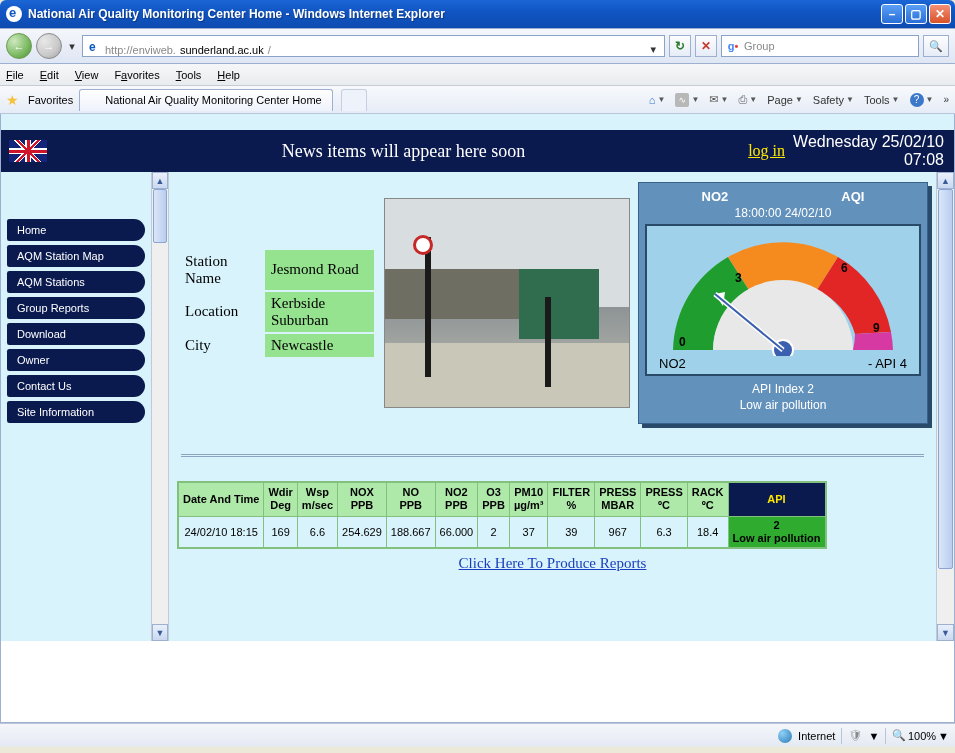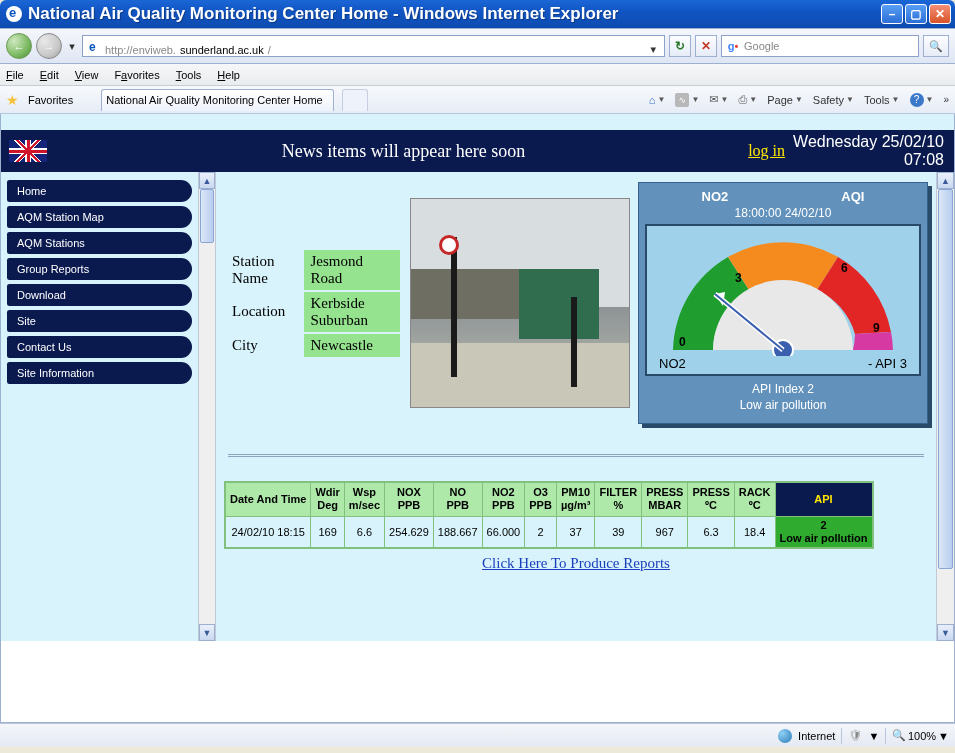--- a/index.html
+++ b/index.html
@@ -2,21 +2,21 @@
 <html><head>
 <meta charset="utf-8">
 <style>
   * { box-sizing: border-box; margin: 0; padding: 0; font-family: Tahoma, Arial, sans-serif; }
   body { background: #ece9d8; font-size: 11px; }
 
   
   .titlebar { height: 28px; background: linear-gradient(#1b66d6,#1155c4 40%,#0d4bb0); display:flex; align-items:center; border-radius: 6px 6px 0 0; padding: 0 4px; }
   .titlebar .ie-icon { width:16px; height:16px; margin:0 6px 0 2px; background:#fff; border-radius:50%; position:relative; }
   .titlebar .ie-icon:after{content:"e";color:#0b57c1;font-weight:bold;position:absolute;left:3px;top:-1px;font-size:13px;}
-  .titlebar .title { color:#fff; font-size:17px; font-weight:bold; flex:1; text-shadow:1px 1px 1px rgba(0,0,0,.3); }
+  .titlebar .title { color:#fff; font-size:12px; font-weight:bold; flex:1; text-shadow:1px 1px 1px rgba(0,0,0,.3); }
   .win-btns { display:flex; gap:2px; }
   .win-btn { width:22px; height:20px; border:1px solid #fff; border-radius:3px; display:flex; align-items:center; justify-content:center; color:#fff; font-size:12px; font-weight:bold; }
   .win-min { background:linear-gradient(#5a9ff5,#2a6fd6); }
   .win-max { background:linear-gradient(#5a9ff5,#2a6fd6); }
   .win-close { background:linear-gradient(#f59077,#d85229); }
 
   .navbar { height:36px; background:linear-gradient(#f4f6fb,#dfe6f4); display:flex; align-items:center; padding:0 6px; border:1px solid #9db0cf; border-left:0;border-right:0; gap:4px;}
   .nav-circle { width:26px; height:26px; border-radius:50%; background:radial-gradient(circle at 30% 30%,#cfe8c0,#7bb961 60%,#4a8d3a); border:1px solid #6a9a4f; display:flex; align-items:center; justify-content:center; color:#fff; }
   .nav-circle.fwd { background:radial-gradient(circle at 30% 30%,#e8e8e8,#c9c9c9 60%,#9d9d9d); border-color:#8a8a8a; color:#fff;}
   .nav-drop { width:12px; text-align:center; color:#333; }
@@ -34,21 +34,21 @@
   .g-icon { width:14px; height:14px; display:inline-flex; align-items:center; justify-content:center; font-weight:bold;}
   .g-icon span:nth-child(1){color:#4285F4;} .g-icon span:nth-child(2){color:#EA4335;}
   .mag-btn { width:26px; height:22px; border:1px solid #9db0cf; background:linear-gradient(#fdfdff,#e6ecf7); display:flex; align-items:center; justify-content:center; color:#2a5da8;}
 
   .menubar { height:22px; background:linear-gradient(#f6f7f8,#e9ecee); border-bottom:1px solid #c5cdd7; display:flex; align-items:center; padding:0 6px; gap:16px; font-size:11px;}
   .menubar span { cursor:default; }
   .menubar u { text-decoration:underline; }
 
   .cmdbar { height:28px; background:linear-gradient(#f7f9fc,#e6ecf6); border-bottom:1px solid #b9c6da; display:flex; align-items:center; padding:0 6px; gap:6px; font-size:11px;}
   .fav-star { width:16px; height:16px; color:#f5c33b; font-size:14px;}
-  .tab { height:22px; border:1px solid #9db0cf; border-bottom:none; background:linear-gradient(#fff,#eef2fb); display:flex; align-items:center; padding:0 10px 0 0; gap:4px; margin-left:22px; border-radius:3px 3px 0 0;}
+  .tab { height:22px; border:1px solid #9db0cf; border-bottom:none; background:linear-gradient(#fff,#eef2fb); display:flex; align-items:center; padding:0 10px 0 21px; gap:4px; margin-left:0; border-radius:3px 3px 0 0;}
   .tab-blank { width:26px; height:22px; border:1px solid #c5cfdf; border-bottom:none; background:#eef2fb; border-radius:3px 3px 0 0; margin-left:2px;}
   .cmd-right { margin-left:auto; display:flex; align-items:center; gap:10px;}
   .cmd-item { display:flex; align-items:center; gap:2px; color:#333; }
   .cmd-item .dd { font-size:8px; color:#555;}
   .home-ic{ color:#3b78c9;}
   .rss-ic{ width:14px;height:14px;background:#b8b8b8;border-radius:2px;display:inline-flex;align-items:center;justify-content:center;color:#fff;font-size:9px;}
   .mail-ic{ color:#555;}
   .print-ic{ color:#555;}
   .help-ic{ width:14px;height:14px;border-radius:50%;background:#3b78c9;color:#fff;display:inline-flex;align-items:center;justify-content:center;font-size:10px;}
   .chev{ font-size:10px; color:#333;}
@@ -72,21 +72,21 @@
   .flag:after{content:"";position:absolute;inset:0;background:
      linear-gradient(135deg, transparent 47%, #cf142b 47%, #cf142b 53%, transparent 53%),
      linear-gradient(45deg, transparent 47%, #cf142b 47%, #cf142b 53%, transparent 53%),
      linear-gradient(#cf142b,#cf142b) center/100% 3px no-repeat,
      linear-gradient(#cf142b,#cf142b) center/3px 100% no-repeat;}
   .news-text { flex:1; text-align:center; font-family:"Times New Roman",serif; font-size:18px;padding-left:12px;}
   .login { color:#ffe600; text-decoration:underline; font-family:"Times New Roman",serif; font-size:16px; margin-right:8px;}
   .datetime { text-align:right; font-family:"Times New Roman",serif; font-size:16px; line-height:1.1; padding-right:10px; white-space:pre;}
 
   .site-body { display:flex; background:#d8f3fb; height:469px; }
-  .sidebar { width:197px; padding:8px 6px;}
+  .sidebar { width:150px; padding:8px 6px;margin-top:39px;}
   .nav-pill { background:#0a1a4f; color:#fff; font-size:11px; padding:5px 10px; border-radius:3px 14px 14px 3px; margin-bottom:4px; cursor:pointer;}
   .scroll-col { width:18px; background:#efefef; border-left:1px solid #c1c9d6; border-right:1px solid #c1c9d6; position:relative;}
   .scroll-btn { height:17px; background:linear-gradient(#e9f0fb,#c9d8f0); border:1px solid #9db0cf; display:flex;align-items:center;justify-content:center;font-size:9px;color:#3a5a9a;}
   .scroll-thumb { position:absolute; top:17px; left:1px; right:1px; height:54px; background:linear-gradient(90deg,#dbe7f8,#b8cdef); border:1px solid #8aa5d2; border-radius:2px;}
   .scroll-btm{position:absolute;bottom:0;left:0;right:0;}
   .scroll-right { width:18px; background:#efefef; border-left:1px solid #c1c9d6; position:relative;}
   .scroll-right .scroll-thumb{ top:17px; height:380px;}
 
   .main { flex:1; padding:10px 8px 0 8px; overflow:hidden;}
   .top-row { display:flex; gap:8px; align-items:center;}
@@ -152,21 +152,21 @@
       <span class="url-tail">/</span>
     <span class="addr-drop">▾</span>
   </div>
   <div class="sq-btn refresh">↻</div>
   <div class="sq-btn stop">✕</div>
   <div class="searchbox">
     <span class="g-icon">
         <span>g</span>
         <span>•</span>
       </span>
-    <span>Google</span>
+    <span>Group</span>
   </div>
   <div class="mag-btn">🔍</div>
 </div>
 
 <div class="menubar">
   <span><u>F</u>ile</span>
   <span><u>E</u>dit</span>
   <span><u>V</u>iew</span>
   <span>F<u>a</u>vorites</span>
   <span><u>T</u>ools</span>
@@ -230,21 +230,21 @@
 <span>07:08</span></div>
   </div>
 
   <div class="site-body">
     <div class="sidebar">
       <div class="nav-pill">Home</div>
       <div class="nav-pill">AQM Station Map</div>
       <div class="nav-pill">AQM Stations</div>
       <div class="nav-pill">Group Reports</div>
       <div class="nav-pill">Download</div>
-      <div class="nav-pill">Site</div>
+      <div class="nav-pill">Owner</div>
       <div class="nav-pill">Contact Us</div>
       <div class="nav-pill">Site Information</div>
     </div>
 
     <div class="scroll-col">
       <div class="scroll-btn">▲</div>
       <div class="scroll-thumb"></div>
       <div class="scroll-btn scroll-btm">▼</div>
     </div>
 
@@ -297,21 +297,21 @@
               <polygon points="62,62 72,60 70,74" fill="#fff"></polygon>
               <line x1="130" y1="118" x2="62" y2="62" stroke="#3a5fae" stroke-width="2"></line>
 
               <text x="26" y="114" font-family="Courier New" font-size="12" font-weight="bold" fill="#000">0</text>
               <text x="82" y="50" font-family="Courier New" font-size="12" font-weight="bold" fill="#000">3</text>
               <text x="188" y="40" font-family="Courier New" font-size="12" font-weight="bold" fill="#000">6</text>
               <text x="220" y="100" font-family="Courier New" font-size="12" font-weight="bold" fill="#000">9</text>
             </svg>
             <div class="gauge-labels">
               <span>NO2</span>
-              <span>- API 3</span>
+              <span>- API 4</span>
             </div>
           </div>
           <div class="gauge-foot">
             <div>API Index 2</div>
             <div>Low air pollution</div>
           </div>
         </div>
       </div>
 
       <div class="hr"></div>

